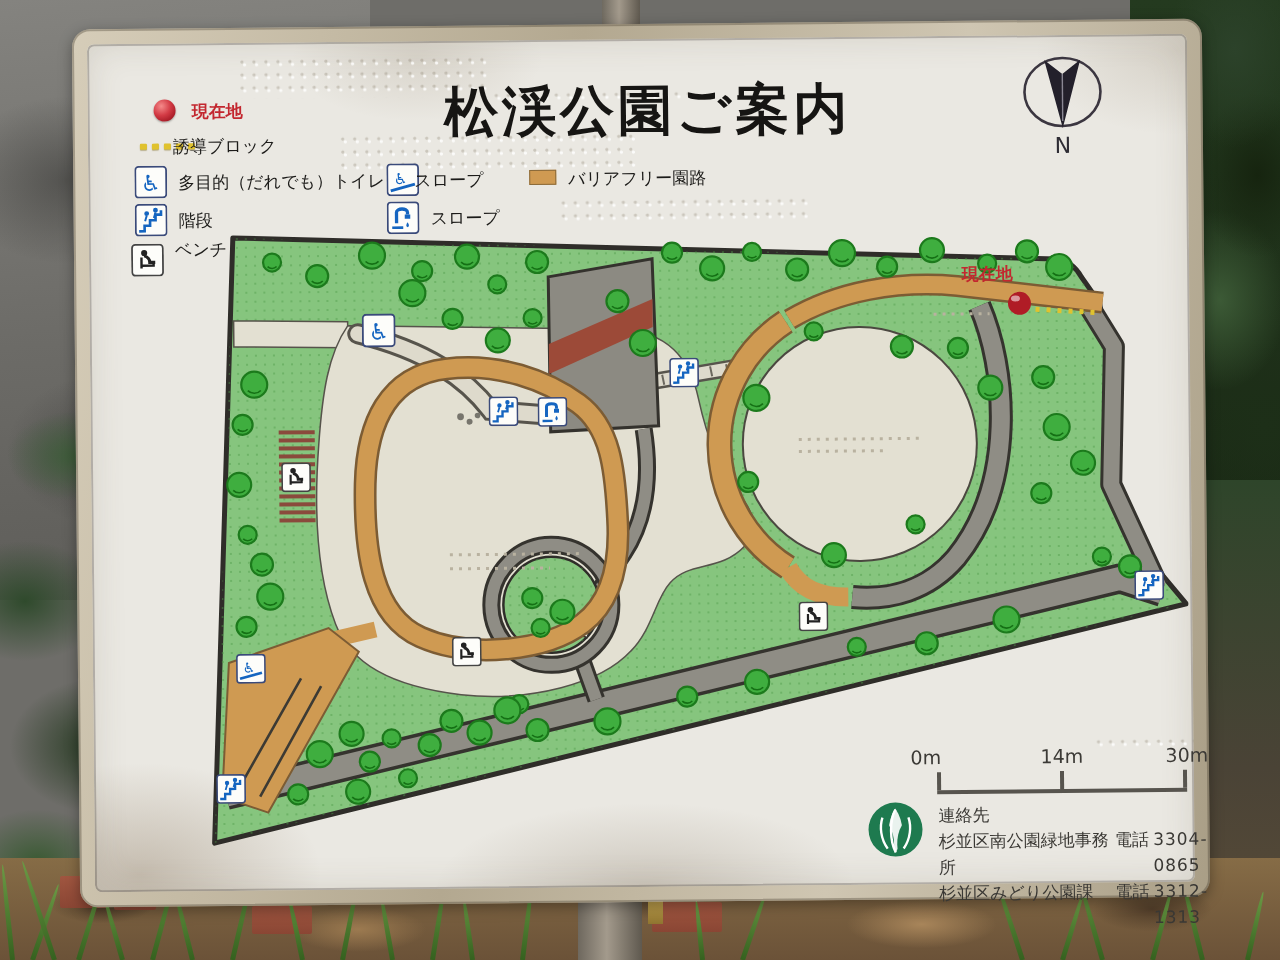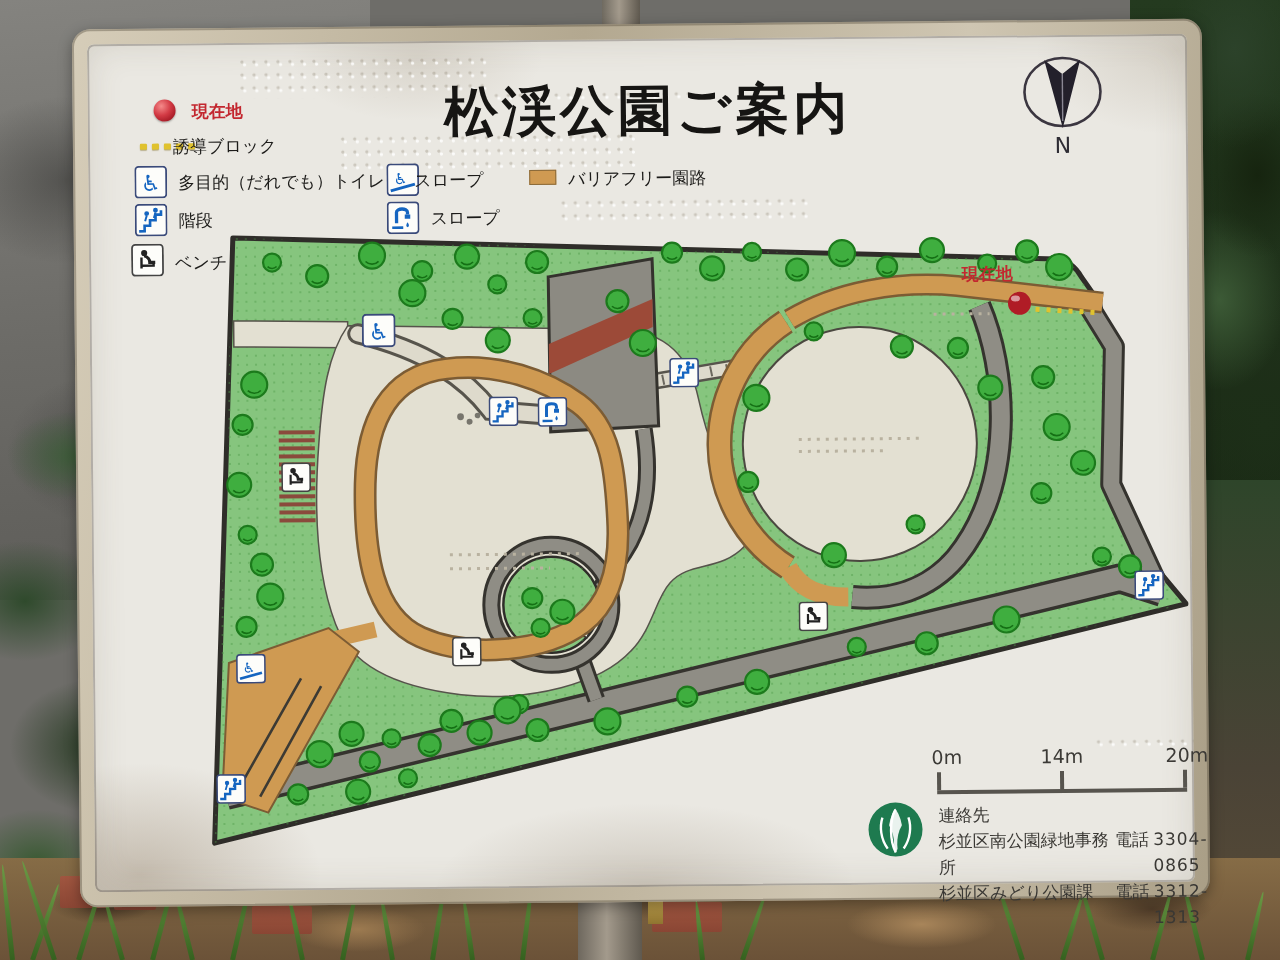--- a/index.html
+++ b/index.html
@@ -219,21 +219,21 @@
     <div class="abs legend-label" style="left:90px;top:166px">階段</div>
 
     <svg class="abs licon" style="left:298px;top:160px">
         <use href="#sym-water" width="33" height="33"></use>
       </svg>
     <div class="abs legend-label" style="left:342px;top:166px">スロープ</div>
 
     <svg class="abs licon" style="left:42px;top:200px">
         <use href="#sym-bench" width="33" height="33"></use>
       </svg>
-    <div class="abs legend-label" style="left:86px;top:208px">ベンチ</div>
+    <div class="abs legend-label" style="left:86px;top:195px">ベンチ</div>
 
     <div class="abs title">松渓公園ご案内</div>
 
     <div class="abs compass">
       <svg width="84" height="84">
         <ellipse cx="42" cy="43" rx="38" ry="34" fill="none" stroke="#3b3640" stroke-width="2.6"></ellipse>
         <polygon points="24,11 42,79 60,11 42,25" fill="#23202b"></polygon>
         <path d="M42 25 L42 72" stroke="#8a8794" stroke-width="1.4"></path>
       </svg>
       <div class="n">N</div>
@@ -473,23 +473,23 @@
         <use href="#sym-stairs" x="934" y="344" width="30" height="30"></use>
         <use href="#sym-stairs" x="14" y="539" width="30" height="30"></use>
         <use href="#sym-slope" x="35" y="419" width="30" height="30"></use>
         <use href="#sym-bench" x="82" y="228" width="30" height="30"></use>
         <use href="#sym-bench" x="251" y="404" width="30" height="30"></use>
         <use href="#sym-bench" x="598" y="372" width="30" height="30"></use>
       </g>
     </svg>
 
     <div class="abs scalebar">
-      <span class="lab" style="left:25px">0m</span>
+      <span class="lab" style="left:4px">0m</span>
       <span class="lab" style="left:140px">14m</span>
-      <span class="lab" style="left:265px">20m</span>
+      <span class="lab" style="left:265px">30m</span>
       <div class="bar">
         <i class="tick" style="left:0"></i>
           <i class="tick" style="left:123px"></i>
           <i class="tick" style="left:246px"></i>
       </div>
     </div>
 
     <svg class="abs logo" width="58" height="58">
       <circle cx="29" cy="29" r="27" fill="var(--logo-green)"></circle>
       <path d="M29 52 C20 38 20 22 29 8 C38 22 38 38 29 52 Z" fill="#ffffff" opacity=".9"></path>

